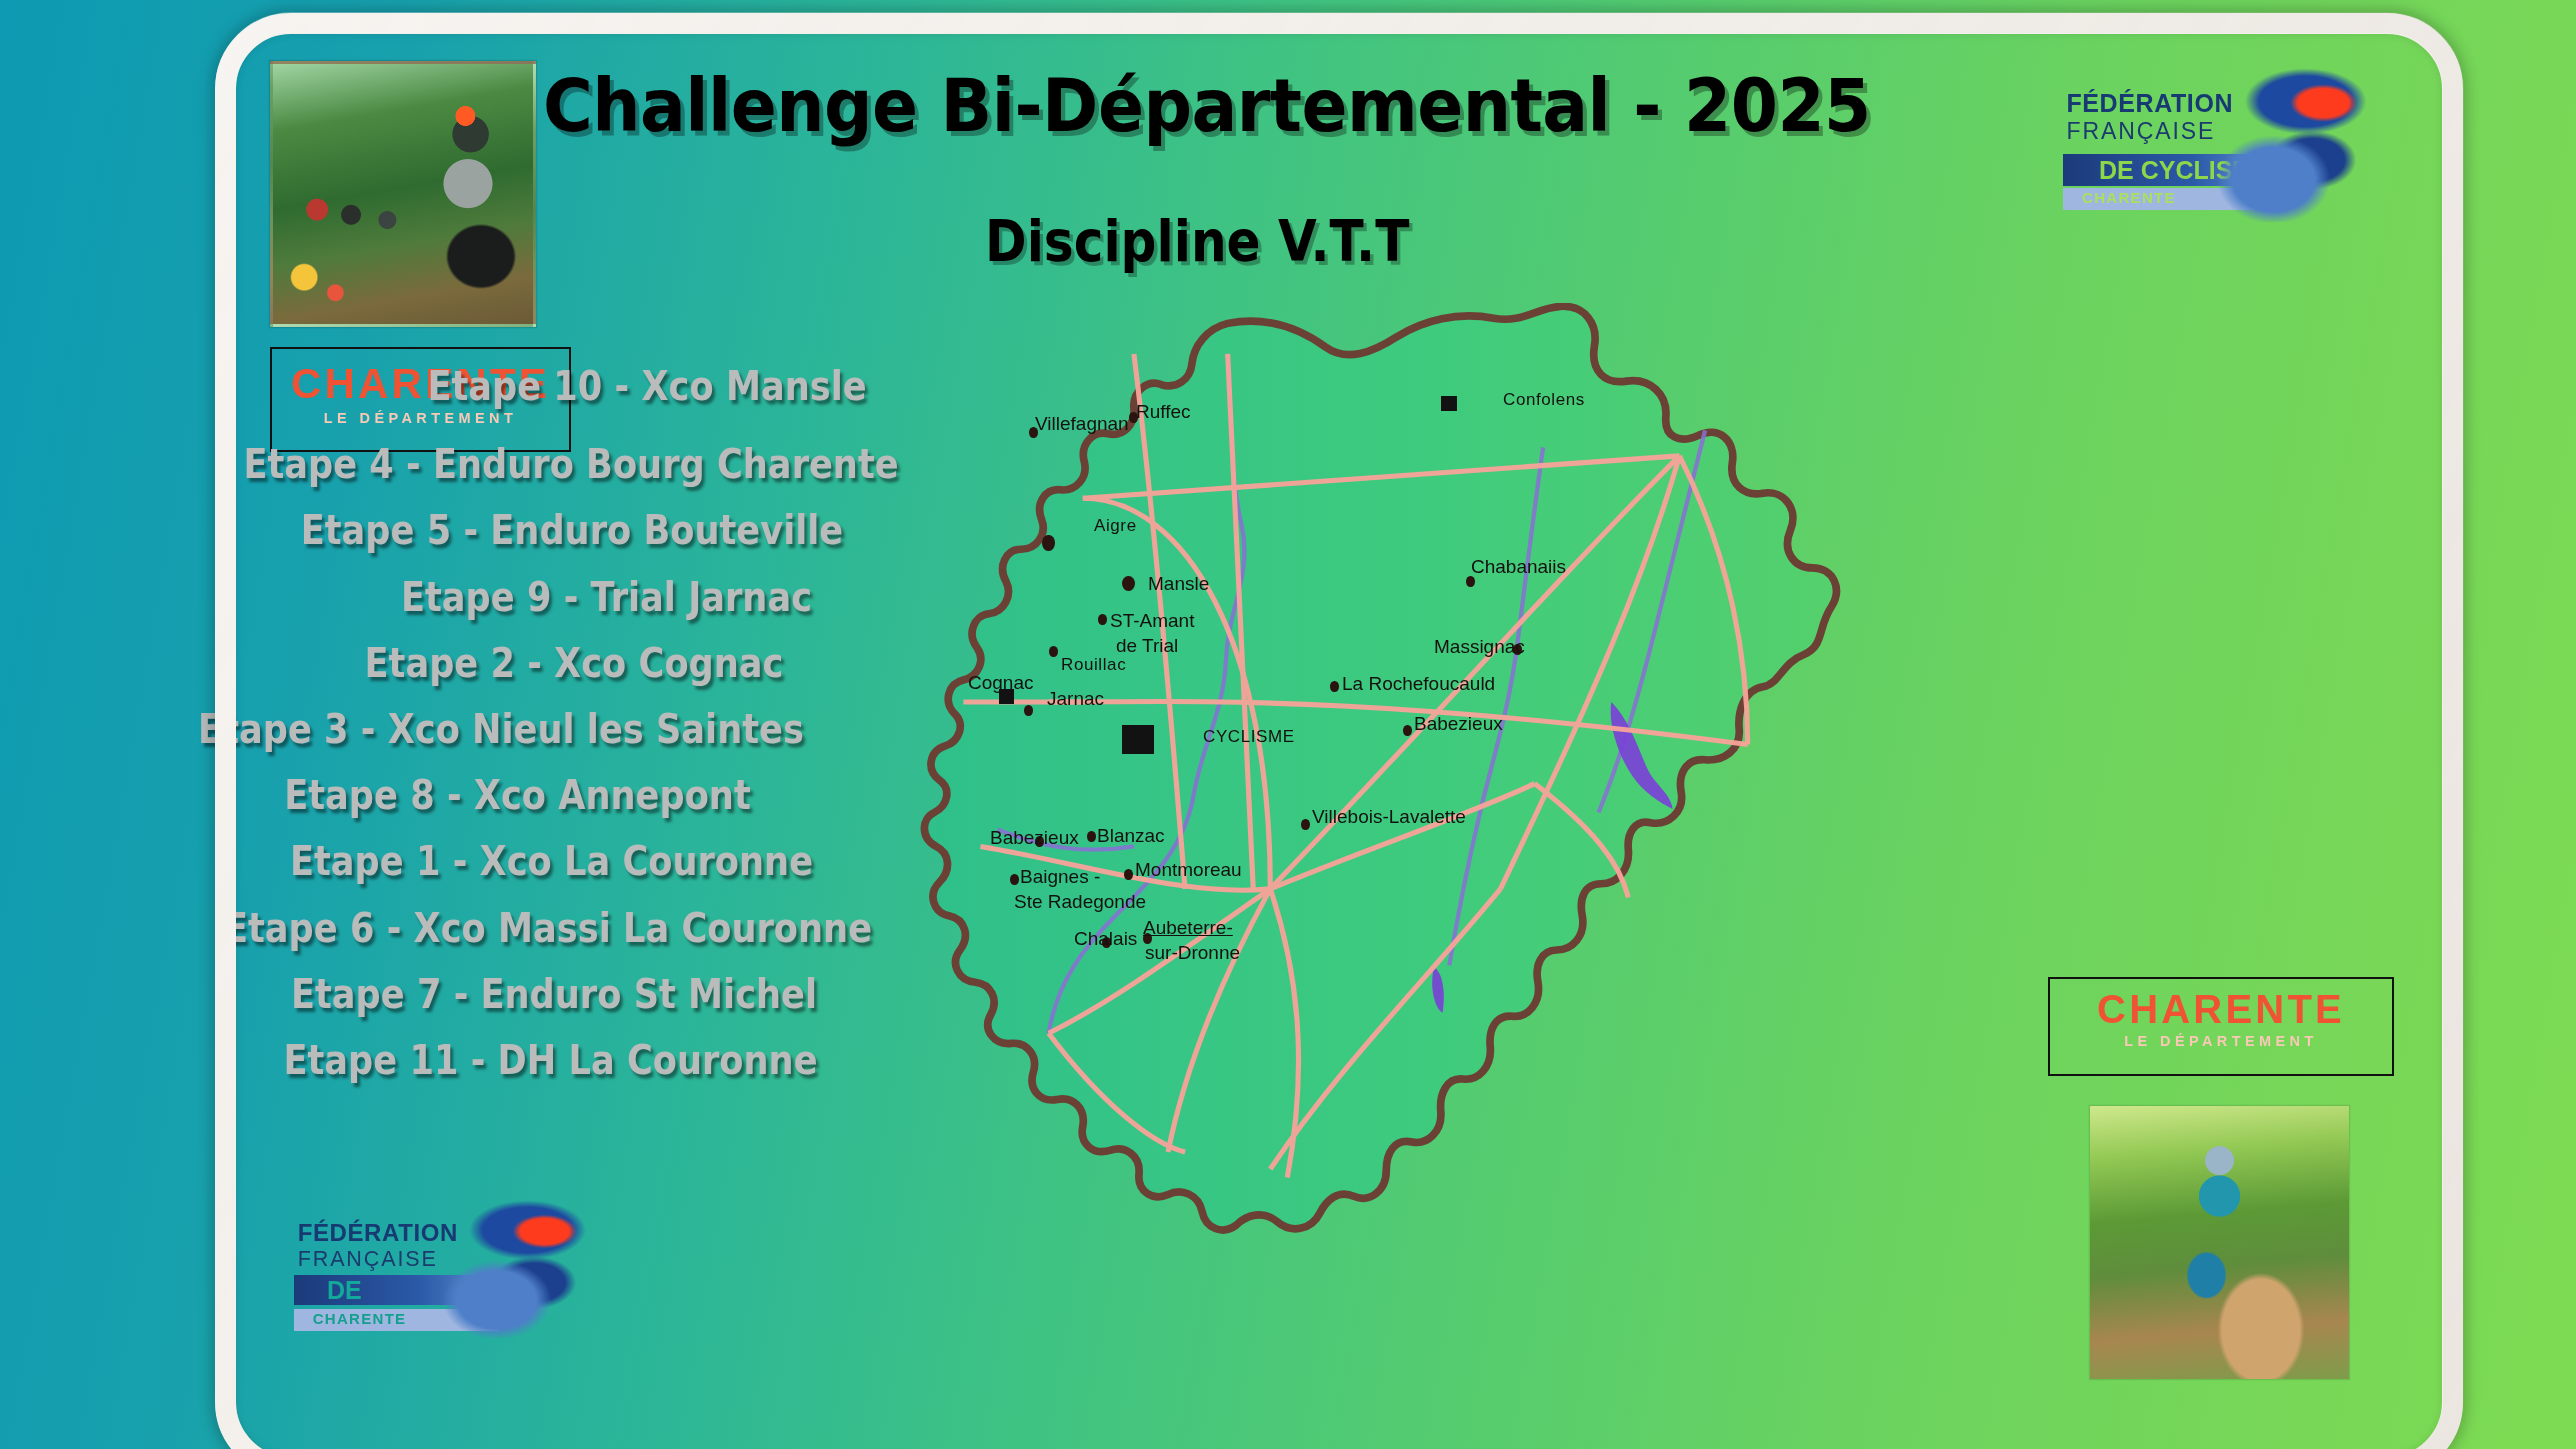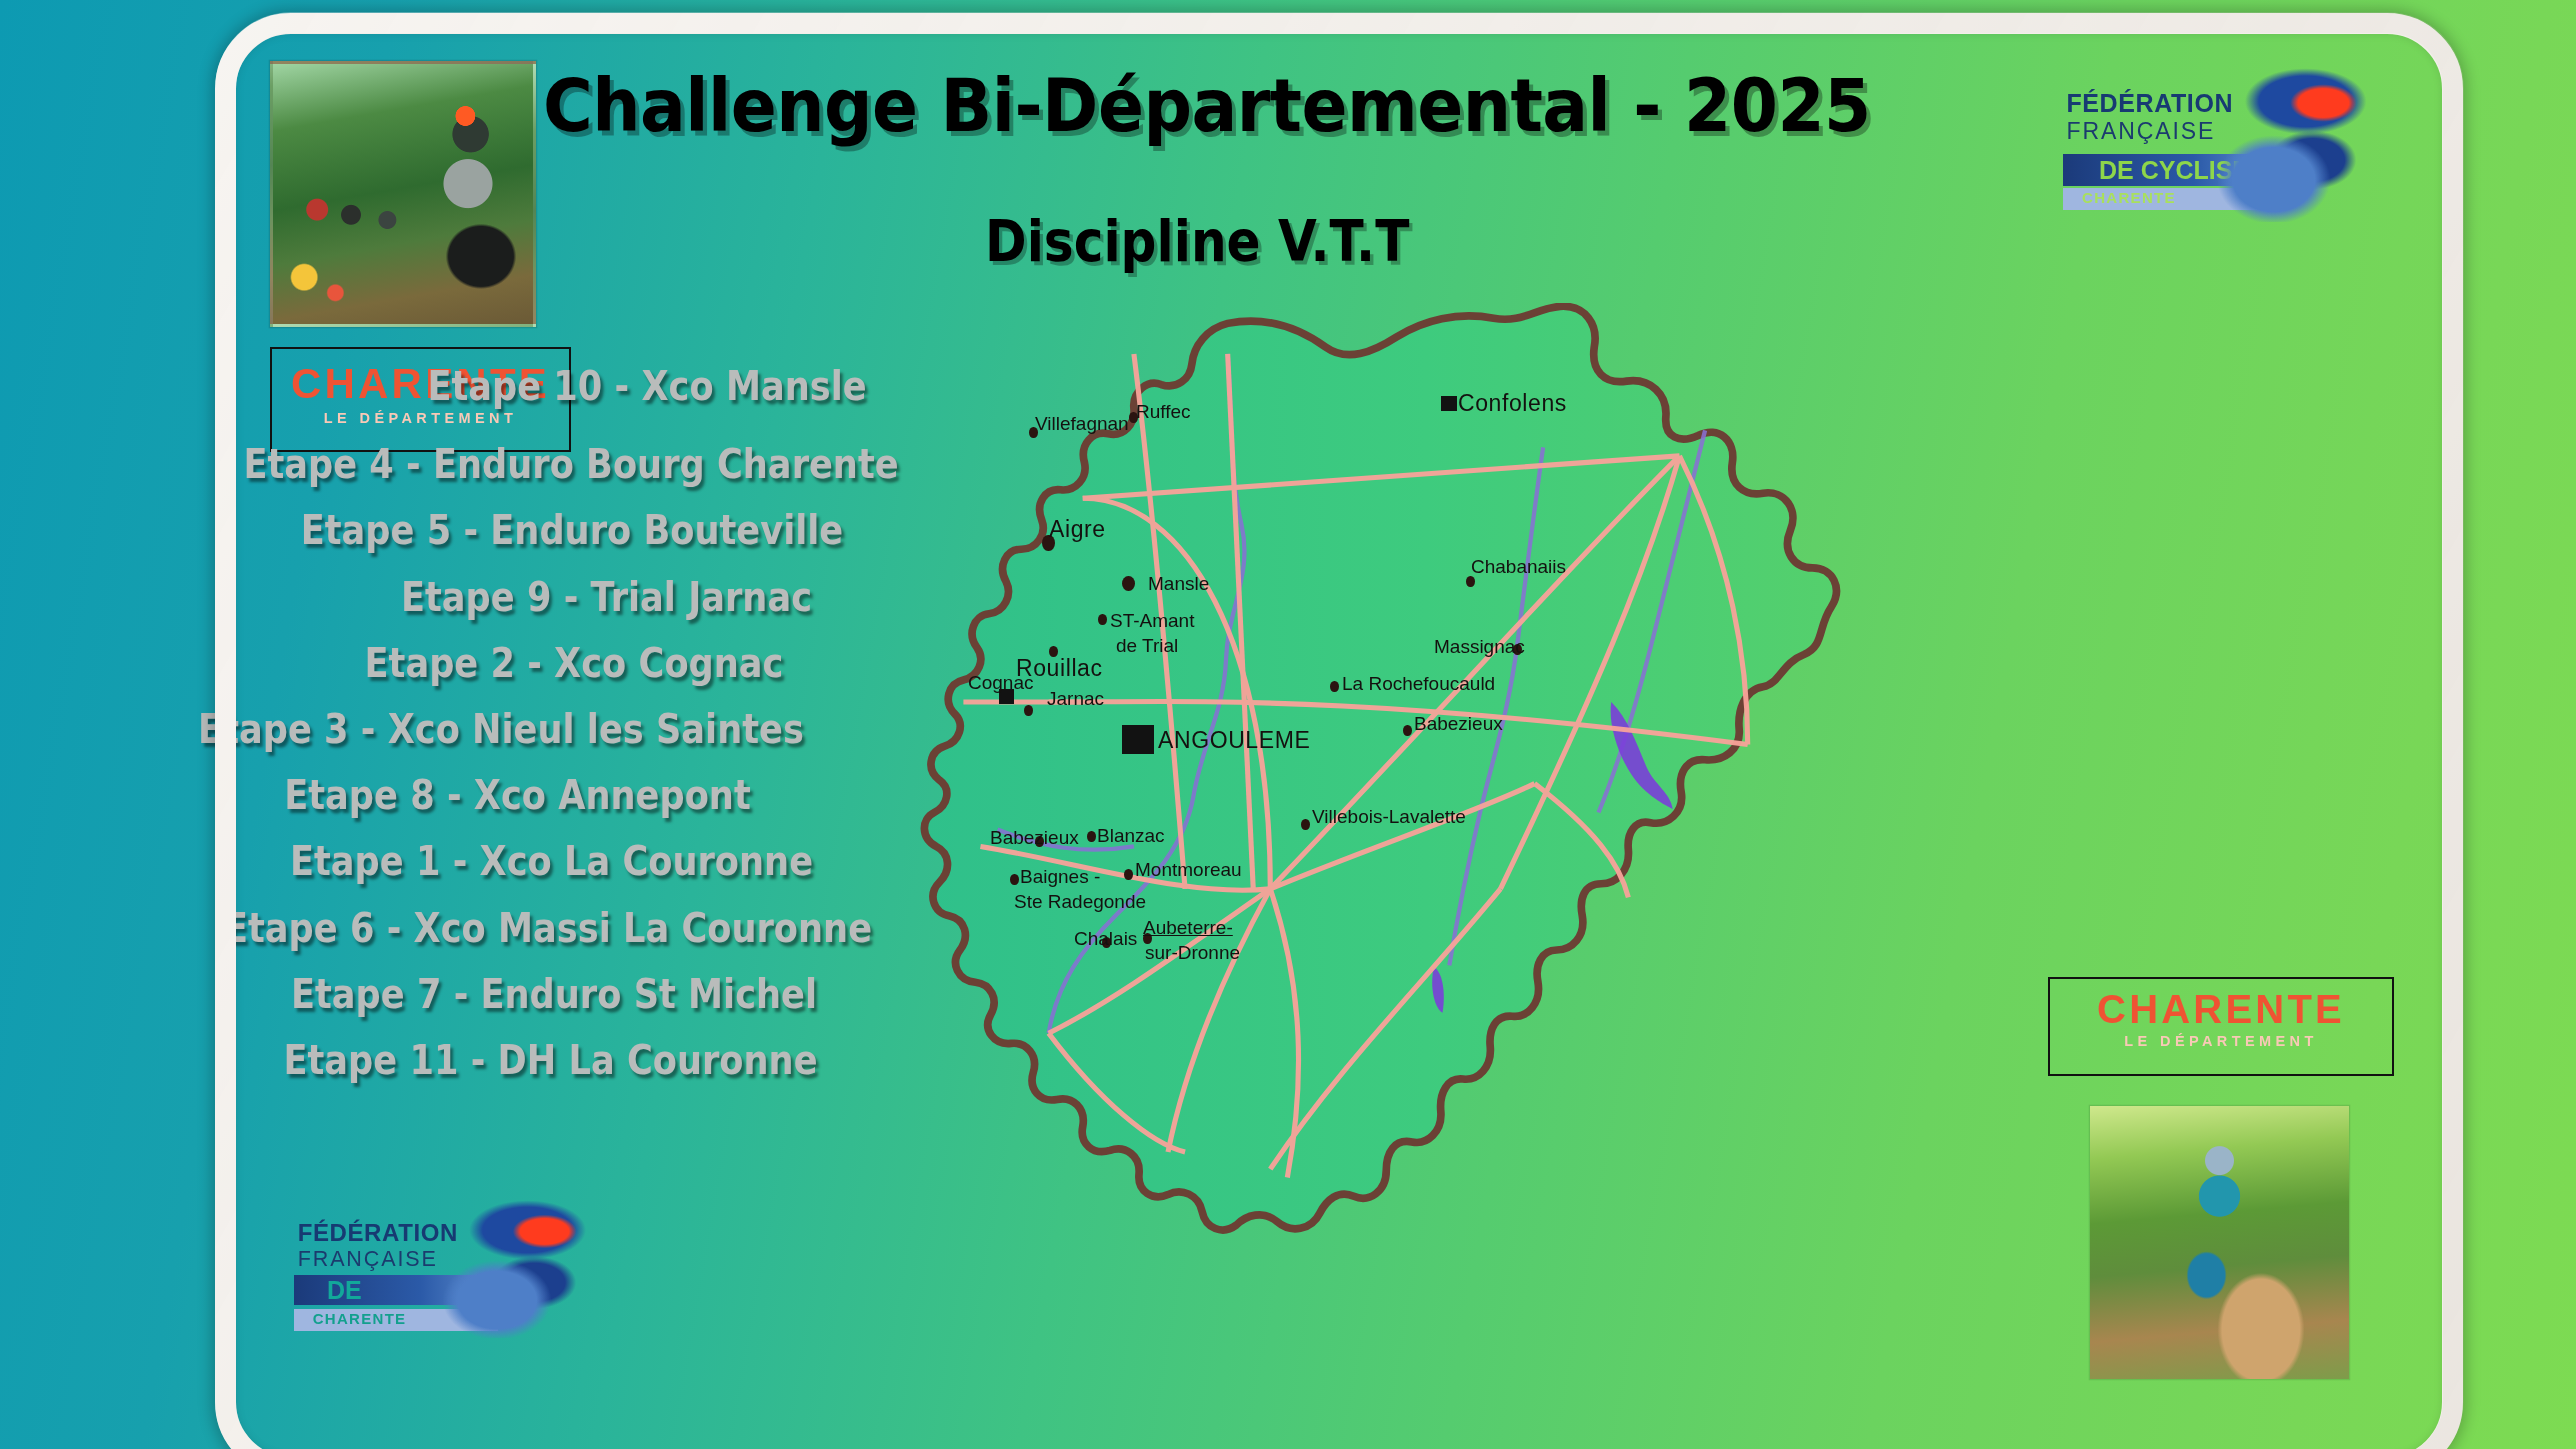--- a/index.html
+++ b/index.html
@@ -122,21 +122,21 @@
     box-shadow:0 0 0 1.3px rgba(0,0,0,.10);
   }
 
   
   #map{position:absolute;left:827px;top:303px;width:1023px;height:934px;}
   #map svg{width:100%;height:100%;display:block;}
   .mlabel{
     position:absolute;color:#14110f;font-size:19px;white-space:nowrap;
     font-family:"Liberation Sans",sans-serif;
   }
-  .mlabel.big{font-size:23px;letter-spacing:0.6px;}
+  .mlabel.big{font-size:17px;letter-spacing:0.6px;padding-left:45px;}
   .mdot{position:absolute;width:8.8px;height:11.4px;border-radius:50%;background:#2b1410;}
   .msq{position:absolute;background:#121212;}
 
   
   #etapes{position:absolute;left:0;top:366px;width:1073px;}
   .etape{
     color:#b9bcbb;font-weight:bold;
     font-family:"DejaVu Sans","Liberation Sans",sans-serif;
     font-size:40px;line-height:1.03;
     text-align:center;white-space:nowrap;
@@ -256,21 +256,21 @@
     <span class="mlabel big" style="left:222px;top:213px;">Aigre</span>
     <span class="mlabel" style="left:313px;top:270px;margin-left:8px;">Mansle</span>
     <span class="mlabel" style="left:607px;top:333px;">Massignac</span>
     <span class="mlabel big" style="left:189px;top:336px;margin-top:16px;">Rouillac</span>
     <span class="mlabel" style="left:283px;top:307px;">ST-Amant</span>
     <span class="mlabel" style="left:289px;top:332px;">de Trial</span>
     <span class="mlabel" style="left:515px;top:370px;">La Rochefoucauld</span>
     <span class="mlabel" style="left:141px;top:369px;">Cognac</span>
     <span class="mlabel" style="left:220px;top:385px;">Jarnac</span>
     <span class="mlabel" style="left:587px;top:410px;">Babezieux</span>
-    <span class="mlabel big" style="left:331px;top:424px;">ANGOULEME</span>
+    <span class="mlabel big" style="left:331px;top:424px;">CYCLISME</span>
     <span class="mlabel" style="left:485px;top:503px;">Villebois-Lavalette</span>
     <span class="mlabel" style="left:163px;top:524px;">Babezieux</span>
     <span class="mlabel" style="left:270px;top:522px;">Blanzac</span>
     <span class="mlabel" style="left:193px;top:563px;">Baignes -</span>
     <span class="mlabel" style="left:187px;top:588px;">Ste Radegonde</span>
     <span class="mlabel" style="left:308px;top:556px;">Montmoreau</span>
     <span class="mlabel" style="left:247px;top:625px;">Chalais</span>
     <span class="mlabel" style="left:316px;top:614px;text-decoration:underline;">Aubeterre-</span>
     <span class="mlabel" style="left:318px;top:639px;">sur-Dronne</span>
   </div>

